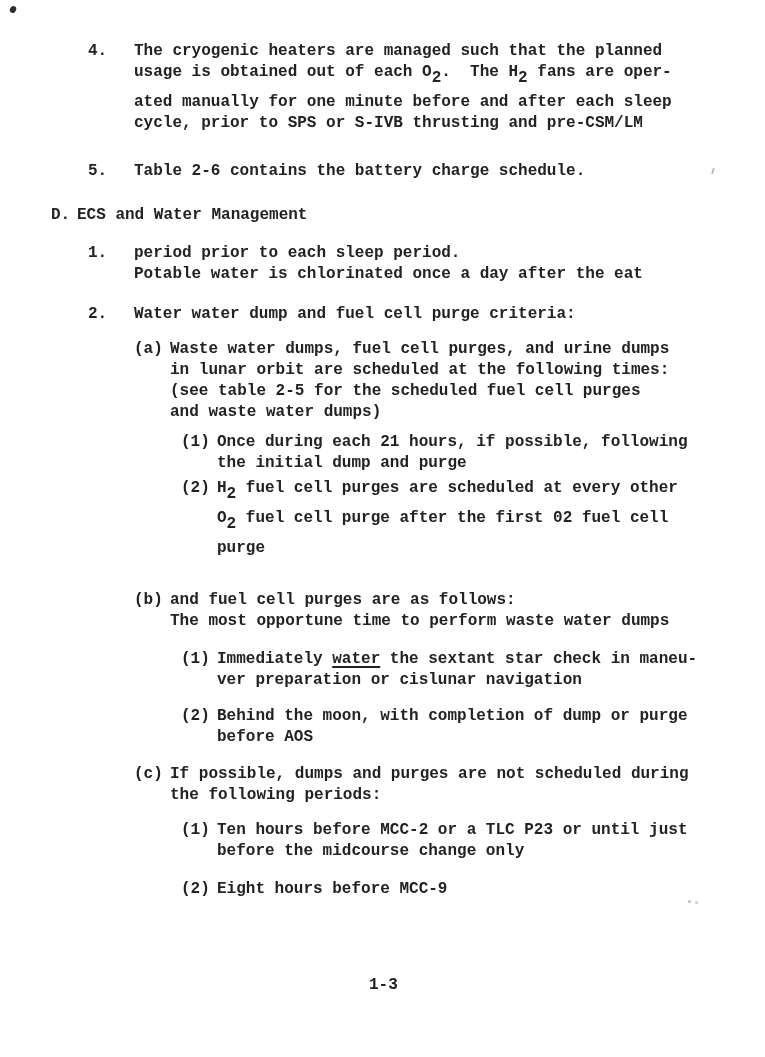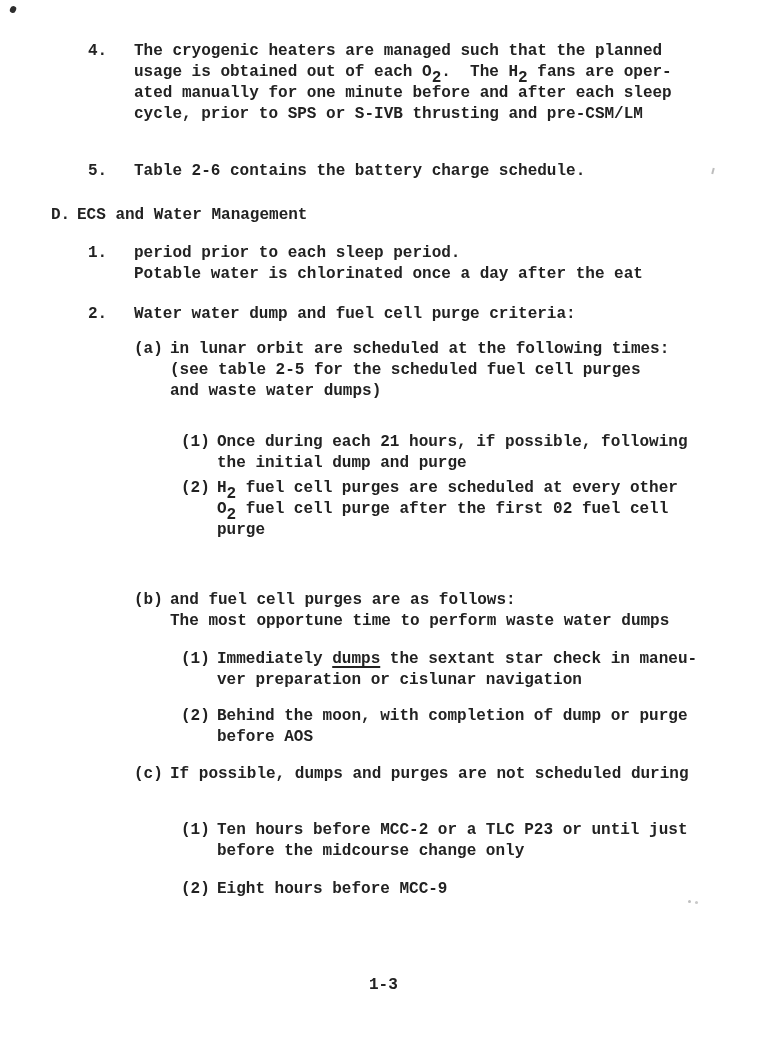--- a/index.html
+++ b/index.html
@@ -21,21 +21,21 @@
     display: flex;
     align-items: flex-start;
   }
   .lbl { flex: 0 0 auto; white-space: pre; }
   .sect   .lbl { width: 26px; }
   .item   .lbl { width: 46px; }
   .letter .lbl { width: 36px; }
   .num    .lbl { width: 36px; }
   .txt { flex: 1 1 auto; }
   .tline { white-space: pre-wrap; min-height: 21px; }
-  .tline.gap { }
+  .tline.gap { margin-top: 9px; }
   sub {
     position: relative;
     top: 6px;
     vertical-align: baseline;
     font-size: inherit;
     line-height: 0;
   }
   u {
     text-decoration: underline;
     text-underline-offset: 3px;
@@ -103,20 +103,21 @@
   <div class="block item" style="left:88px; top:304px;">
     <span class="lbl">2.</span>
     <div class="txt">
         <div class="tline">Water water dump and fuel cell purge criteria:</div>
       </div>
   </div>
 
   <div class="block letter" style="left:134px; top:339px;">
     <span class="lbl">(a)</span>
     <div class="txt">
+        <div class="tline">Waste water dumps, fuel cell purges, and urine dumps</div>
         <div class="tline">in lunar orbit are scheduled at the following times:</div>
         <div class="tline">(see table 2-5 for the scheduled fuel cell purges</div>
         <div class="tline">and waste water dumps)</div>
       </div>
   </div>
 
   <div class="block num" style="left:181px; top:432px;">
     <span class="lbl">(1)</span>
     <div class="txt">
         <div class="tline">Once during each 21 hours, if possible, following</div>
@@ -137,37 +138,38 @@
     <span class="lbl">(b)</span>
     <div class="txt">
         <div class="tline">and fuel cell purges are as follows:</div>
         <div class="tline">The most opportune time to perform waste water dumps</div>
       </div>
   </div>
 
   <div class="block num" style="left:181px; top:649px;">
     <span class="lbl">(1)</span>
     <div class="txt">
-        <div class="tline">Immediately <u>dumps</u> the sextant star check in maneu-</div>
+        <div class="tline">Immediately <u>water</u> the sextant star check in maneu-</div>
         <div class="tline">ver preparation or cislunar navigation</div>
       </div>
   </div>
 
   <div class="block num" style="left:181px; top:706px;">
     <span class="lbl">(2)</span>
     <div class="txt">
         <div class="tline">Behind the moon, with completion of dump or purge</div>
         <div class="tline">before AOS</div>
       </div>
   </div>
 
   <div class="block letter" style="left:134px; top:764px;">
     <span class="lbl">(c)</span>
     <div class="txt">
         <div class="tline">If possible, dumps and purges are not scheduled during</div>
+        <div class="tline">the following periods:</div>
       </div>
   </div>
 
   <div class="block num" style="left:181px; top:820px;">
     <span class="lbl">(1)</span>
     <div class="txt">
         <div class="tline">Ten hours before MCC-2 or a TLC P23 or until just</div>
         <div class="tline">before the midcourse change only</div>
       </div>
   </div>

